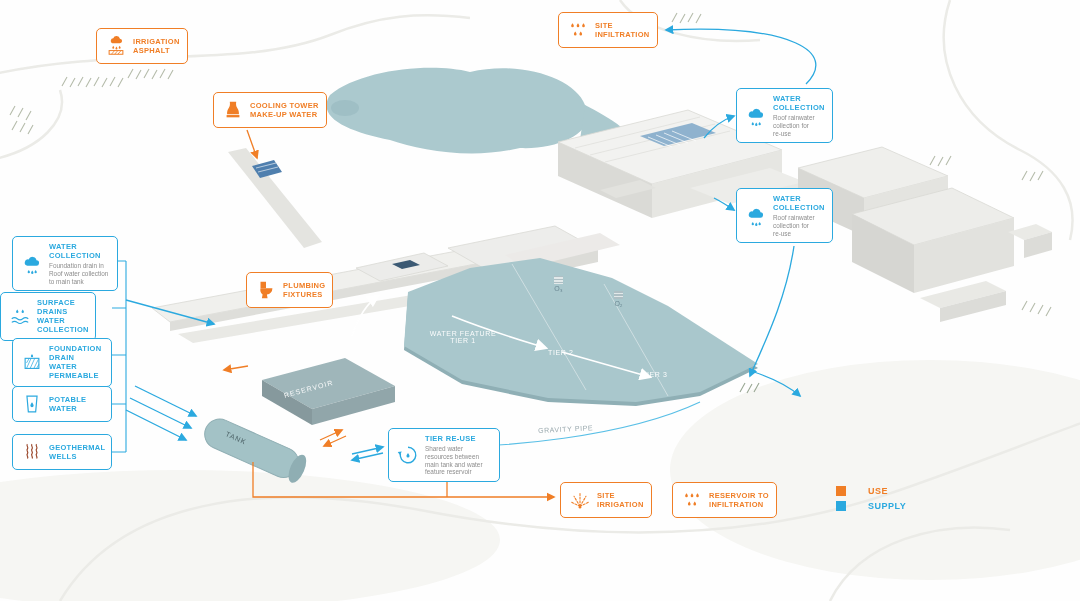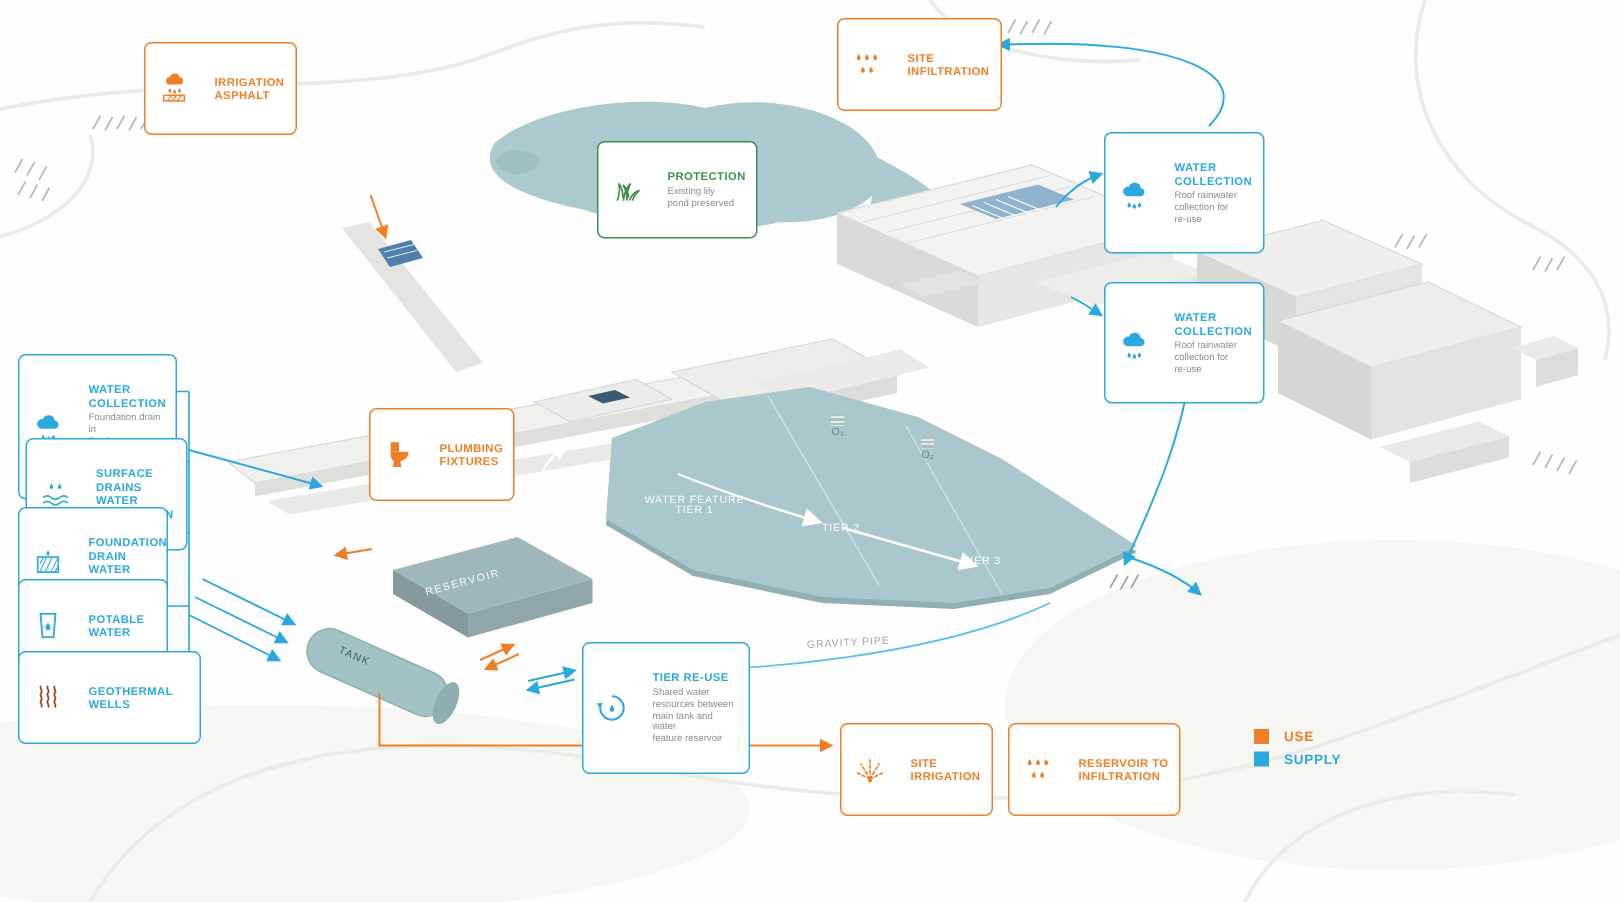--- a/index.html
+++ b/index.html
@@ -1,32 +1,32 @@
 <!DOCTYPE html>
 <html><head>
 <meta charset="utf-8">
 <style>
   *{margin:0;padding:0;box-sizing:border-box}
   body{font-family:"Liberation Sans",sans-serif;background:#fff}
   .stage{position:relative;width:1080px;height:601px;background:#fefefe;overflow:hidden}
   .stage > svg.plan{position:absolute;inset:0;z-index:1}
   .lbl{position:absolute;z-index:2;font-size:7px;letter-spacing:.6px;color:rgba(255,255,255,.95);white-space:pre-line;text-align:center;transform-origin:left center}
-  .co{position:absolute;display:flex;align-items:center;gap:15px;background:#fff;border-radius:5px;padding:18px 7px;z-index:3}
+  .co{position:absolute;display:flex;align-items:center;gap:5px;background:#fff;border-radius:5px;padding:5px 7px;z-index:3}
   .co .ic{flex:0 0 24px;height:24px;display:flex;align-items:center;justify-content:center}
   .co .ic svg{width:22px;height:22px;display:block}
   .t{font-weight:700;font-size:7.5px;line-height:1.22;letter-spacing:.3px;white-space:pre-line}
   .d{font-size:6.4px;line-height:1.2;color:#8e8e8e;white-space:pre-line;margin-top:2px}
   .d:empty{display:none}
   .tx{display:flex;flex-direction:column}
   .o{border:1.6px solid #F07E26}.o .t{color:#F07E26}.o .ic{color:#F07E26}
   .b{border:1.6px solid #2BA9DF}.b .t{color:#2BA9DF}.b .ic{color:#2BA9DF}
   .g{border:1.6px solid #3E8E53}.g .t{color:#3E8E53}.g .ic{color:#3E8E53}
   .ic.m{color:#9C4A2E}
   .legend{position:absolute;left:836px;top:486px;z-index:3;display:flex;flex-direction:column;gap:5px}
-  .lrow{display:flex;gap:10px}
+  .lrow{display:flex;gap:22px}
   .sw{width:10px;height:10px;display:inline-block}
   .lg{font-size:9px;font-weight:700;letter-spacing:.5px}
   .omark{position:absolute;z-index:2;display:flex;flex-direction:column;align-items:center;gap:1px}
   .obars{width:9px;height:8px;background:repeating-linear-gradient(180deg,#aebfc4 0 1.5px,#e2e9ea 1.5px 3px)}
   .olab{font-size:7px;color:#6b8893}
 </style>
 </head>
 <body>
 
 <svg width="0" height="0" style="position:absolute" aria-hidden="true">
@@ -203,33 +203,33 @@
           <use href="#dp" transform="translate(9 16) scale(.6)"></use>
           <use href="#dp" transform="translate(15 16) scale(.6)"></use>
         </svg>
     </span>
     <span class="tx">
         <span class="t">SITE
 INFILTRATION</span>
       </span>
   </div>
 
-
-  <div class="co g" style="left:398px;top:94px">
-    <span class="ic">
-      <svg viewBox="0 0 24 24" fill="none" stroke="currentColor" stroke-width="1.2" stroke-linecap="round">
-          <path d="M5 20c1.5-4 2-8 1-12 2 2.5 3 6 3 10M9.5 20c.5-6 2-9 5-12-1.5 3.5-2.5 7-2.8 10M14 20c1.5-4 3.5-6 7-7-2.5 2-4 4-4.8 7M12 20c0-5-1-8-3-11 2.5 2 4 5 4 9"></path>
-        </svg>
-    </span>
-    <span class="tx">
-      <span class="t">PROTECTION</span>
-      <span class="d">Existing lily
-pond preserved</span>
-    </span>
-  </div>
+  <div class="co o" style="left:213px;top:92px">
+    <span class="ic">
+      <svg viewBox="0 0 24 24" fill="currentColor">
+          <path d="M8.5 3h7c-.4 3-.2 5 1.3 7.2 1.2 1.8 1.7 3.6 1.7 6.3h-13c0-2.7.5-4.5 1.7-6.3C8.7 8 8.9 6 8.5 3z"></path>
+          <rect x="5" y="17.5" width="14" height="2.5"></rect>
+        </svg>
+    </span>
+    <span class="tx">
+        <span class="t">COOLING TOWER
+MAKE-UP WATER</span>
+      </span>
+  </div>
+
 
   <div class="co b" style="left:736px;top:88px">
     <span class="ic">
       <svg viewBox="0 0 24 24" fill="currentColor">
           <path d="M7 14h9.5a3 3 0 0 0 .4-6A4.5 4.5 0 0 0 8.3 7 3.5 3.5 0 0 0 7 14z"></path>
           <use href="#dp" transform="translate(8.5 20.5) scale(.52)"></use>
           <use href="#dp" transform="translate(12.3 21.3) scale(.52)"></use>
           <use href="#dp" transform="translate(16 20.5) scale(.52)"></use>
         </svg>
     </span>
@@ -271,21 +271,21 @@
     </span>
     <span class="tx">
       <span class="t">WATER
 COLLECTION</span>
       <span class="d">Foundation drain in
 Roof water collection
 to main tank</span>
     </span>
   </div>
 
-  <div class="co b" style="left:17px;top:292px;width:108px">
+  <div class="co b" style="left:0;top:292px;width:96px">
     <span class="ic">
       <svg viewBox="0 0 24 24" fill="currentColor">
           <use href="#dp" transform="translate(9 7) scale(.55)"></use>
           <use href="#dp" transform="translate(15 7) scale(.55)"></use>
           <path d="M3 15c2-1.6 4-1.6 6 0s4 1.6 6 0 4-1.6 6 0M3 19c2-1.6 4-1.6 6 0s4 1.6 6 0 4-1.6 6 0" stroke="currentColor" fill="none" stroke-width="1.2"></path>
         </svg>
     </span>
     <span class="tx">
         <span class="t">SURFACE
 DRAINS
@@ -316,21 +316,21 @@
           <path d="M6.5 3.5h11L16 20.5H8L6.5 3.5z" fill="none" stroke="currentColor" stroke-width="1.3"></path>
           <use href="#dp" transform="translate(12 13) scale(.75)"></use>
         </svg>
     </span>
     <span class="tx">
         <span class="t">POTABLE
 WATER</span>
       </span>
   </div>
 
-  <div class="co b" style="left:12px;top:434px;width:122px">
+  <div class="co b" style="left:12px;top:434px;width:100px">
     <span class="ic m">
       <svg viewBox="0 0 24 24" fill="none" stroke="currentColor" stroke-width="1.3">
           <path d="M7 3.5c-1.8 1.8 1.8 3.4 0 5.2s1.8 3.4 0 5.2 1.8 3.4 0 5.2M12 3.5c-1.8 1.8 1.8 3.4 0 5.2s1.8 3.4 0 5.2 1.8 3.4 0 5.2M17 3.5c-1.8 1.8 1.8 3.4 0 5.2s1.8 3.4 0 5.2 1.8 3.4 0 5.2"></path>
         </svg>
     </span>
     <span class="tx">
         <span class="t">GEOTHERMAL
 WELLS</span>
       </span>
   </div>

